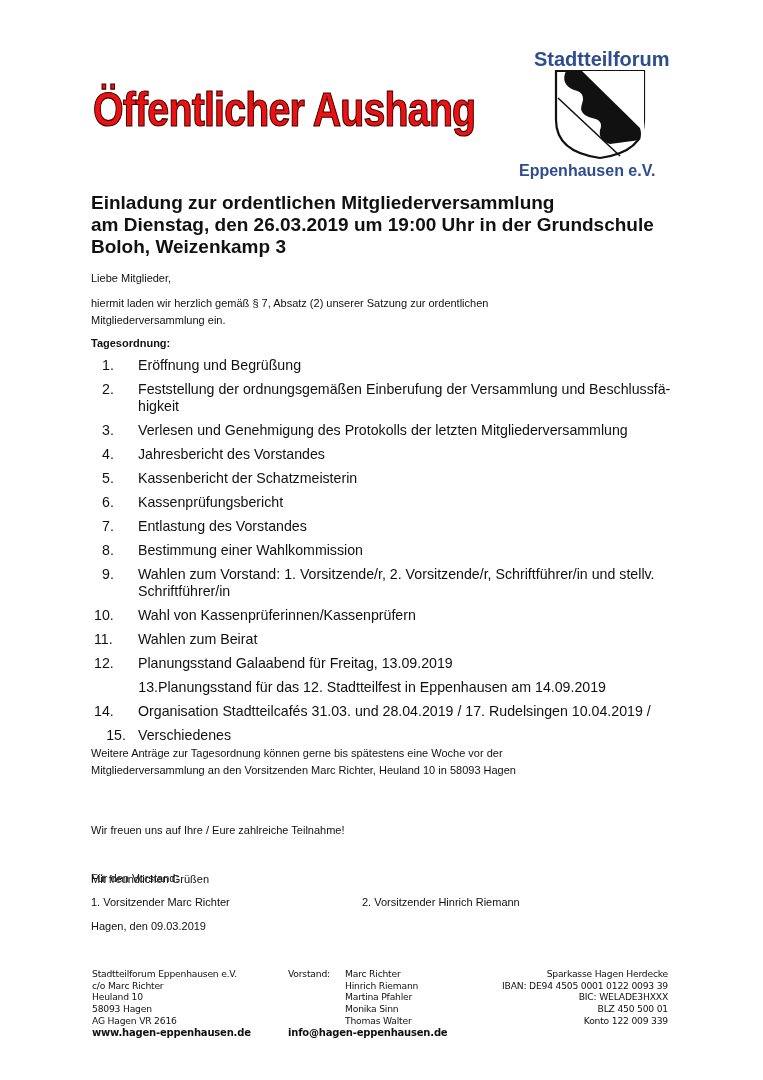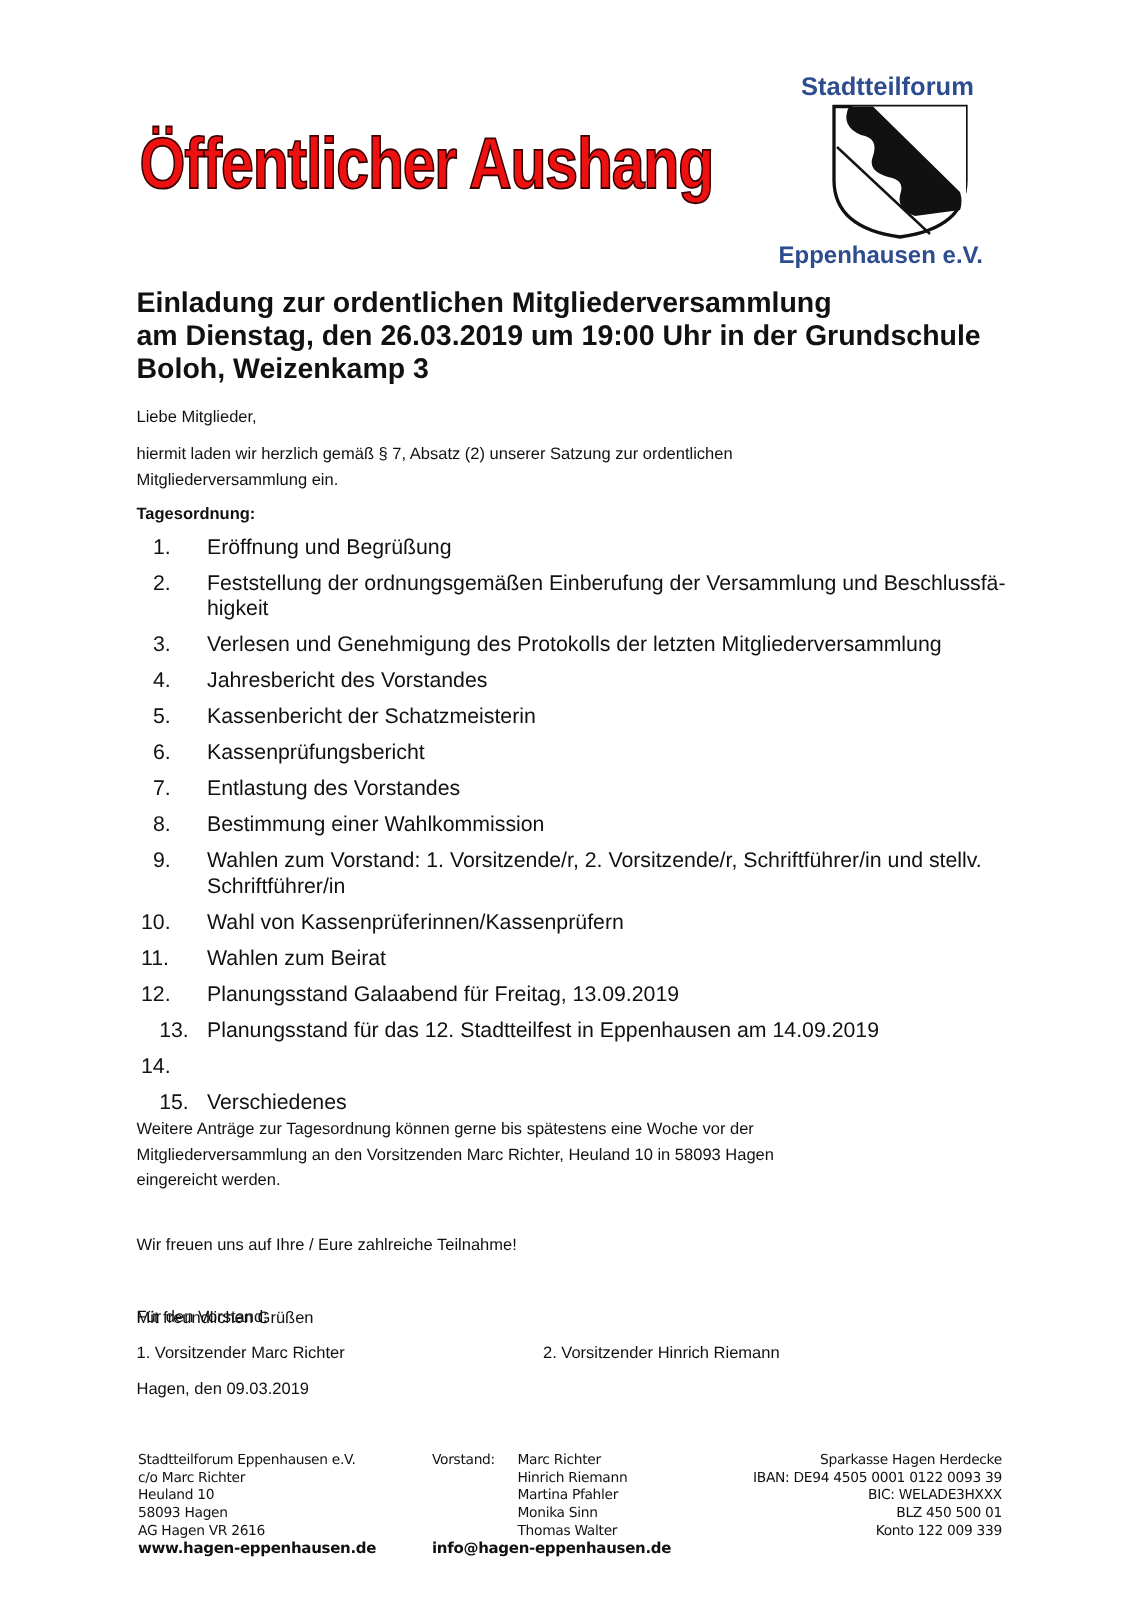--- a/index.html
+++ b/index.html
@@ -6,21 +6,21 @@
   body { width: 763px; height: 1080px; position: relative; overflow: hidden; font-family: "Liberation Sans", sans-serif; color: #111; }
   .headline {
     position: absolute; left: 93px; top: 86px;
     font-family: "Liberation Sans", sans-serif; font-weight: bold;
     font-size: 48px; letter-spacing: -1px; color: #ee1111;
     -webkit-text-stroke: 1.2px #3a0000;
     transform: scaleX(0.82); transform-origin: left top;
     white-space: nowrap; line-height: 1;
   }
   .logo { position: absolute; left: 510px; top: 42px; width: 175px; height: 145px; }
-  .logo-top { position: absolute; left: 24px; top: 6px; font-weight: bold; font-size: 17px; color: #2e4d8f; white-space: nowrap; }
+  .logo-top { position: absolute; left: 24px; top: 6px; font-weight: bold; font-size: 20px; color: #2e4d8f; white-space: nowrap; }
   .logo-bottom { position: absolute; left: 9px; top: 120px; font-weight: bold; font-size: 16px; color: #2e4d8f; white-space: nowrap; }
   .logo svg { position: absolute; left: 42px; top: 26px; }
   .title { position: absolute; left: 91px; top: 192px; font-weight: bold; font-size: 19px; line-height: 22px; color: #111; }
   .p { position: absolute; left: 91px; font-size: 11px; line-height: 17px; color: #111; }
   .bold { font-weight: bold; }
   .agenda { position: absolute; left: 91px; top: 357px; width: 590px; }
   .agenda-item { display: flex; font-size: 14.2px; line-height: 17px; margin-bottom: 7px; }
   .agenda-num { width: 47px; text-align: right; padding-right: 0; box-sizing: border-box; }
   .agenda-text { flex: 1; padding-left: 0px; }
   .footer { position: absolute; top: 968px; font-family: "DejaVu Sans", sans-serif; font-size: 9.2px; line-height: 11.7px; color: #111; letter-spacing: -0.2px; }
@@ -129,42 +129,42 @@
         <div>Wahlen zum Beirat</div>
       </div>
     </div>
     <div class="agenda-item">
       <div class="agenda-num" style="width: 47px; text-align: left; padding-left: 3px;">12.</div>
       <div class="agenda-text">
         <div>Planungsstand Galaabend für Freitag, 13.09.2019</div>
       </div>
     </div>
     <div class="agenda-item">
-      <div class="agenda-num" style="width: 47px; text-align: center; padding-left: 3px;">13.</div>
+      <div class="agenda-num" style="width: 47px; text-align: right; padding-left: 3px; margin-left: 20px;">13.</div>
       <div class="agenda-text">
         <div>Planungsstand für das 12. Stadtteilfest in Eppenhausen am 14.09.2019</div>
       </div>
     </div>
     <div class="agenda-item">
       <div class="agenda-num" style="width: 47px; text-align: left; padding-left: 3px;">14.</div>
       <div class="agenda-text">
+        <div>Organisation Stadtteilcafés 31.03. und 28.04.2019 / 17. Rudelsingen 10.04.2019 /</div>
       </div>
     </div>
     <div class="agenda-item">
       <div class="agenda-num" style="width: 47px; text-align: center; padding-left: 3px;">15.</div>
       <div class="agenda-text">
         <div>Verschiedenes</div>
       </div>
     </div>
   </div>
 
 <div class="p" style="top:745px">
   <div>Weitere Anträge zur Tagesordnung können gerne bis spätestens eine Woche vor der</div>
   <div>Mitgliederversammlung an den Vorsitzenden Marc Richter, Heuland 10 in 58093 Hagen</div>
-  <div>eingereicht werden.</div>
 </div>
 <div class="p" style="top:822px">Wir freuen uns auf Ihre / Eure zahlreiche Teilnahme!</div>
 <div class="p" style="top:871px">Mit freundlichen Grüßen</div>
 <div class="p" style="top:870px">Für den Vorstand:</div>
 <div class="p" style="top:894px">1. Vorsitzender Marc Richter</div>
 <div class="p" style="top:894px; left:362px">2. Vorsitzender Hinrich Riemann</div>
 <div class="p" style="top:918px">Hagen, den 09.03.2019</div>
 
 <div class="footer f1">
   <div>Stadtteilforum Eppenhausen e.V.</div>

